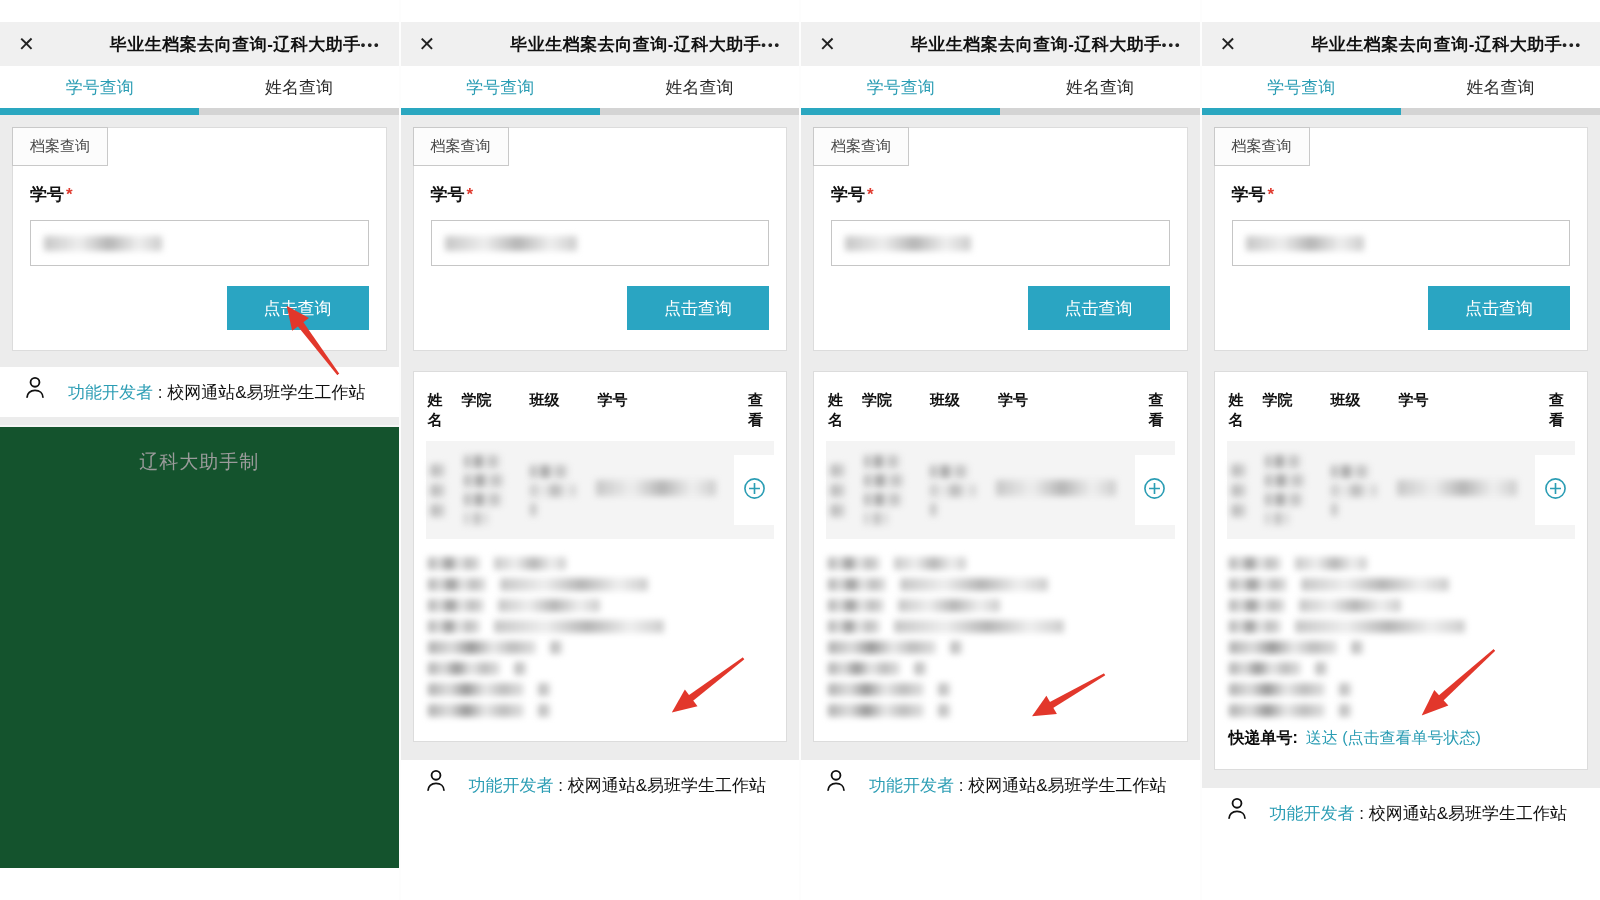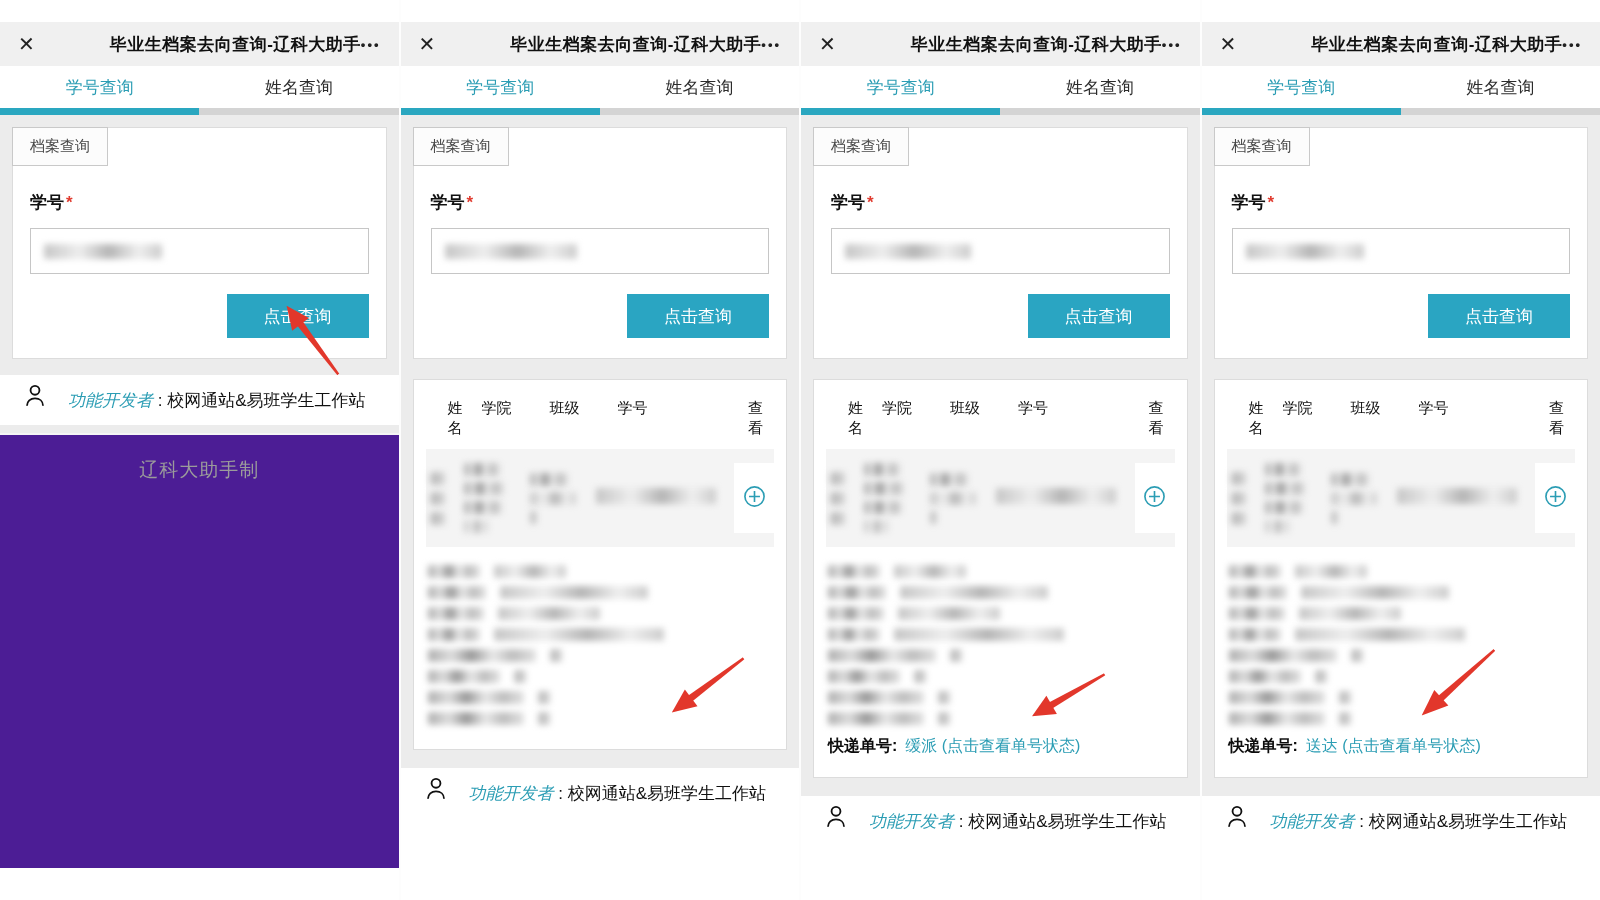--- a/index.html
+++ b/index.html
@@ -46,21 +46,21 @@
   .tab-underline .on { width: 50%; background: #2aa7c0; }
   .tab-underline .off { width: 50%; background: #d4d4d4; }
   .content {
     flex: 1; background: #ececec; display: flex; flex-direction: column;
     overflow: hidden;
   }
   .content > * { flex-shrink: 0; }
   .card { background: #ffffff; border: 1px solid #dcdcdc; margin: 12px 12px 0; }
   .section-badge {
     display: inline-block; border: 1px solid #c9c9c9; background: #fcfcfc;
-    padding: 9px 17px; font-size: 15px; color: #474747; margin: -1px 0 8px -1px;
+    padding: 9px 17px; font-size: 15px; color: #474747; margin: -1px 0 0 -1px;
   }
   .form-inner { padding: 17px 17px 0; }
   .field-label { font-size: 17px; font-weight: 700; color: #111; }
   .req-mark { color: #e03b2f; margin-left: 2px; font-size: 17px; font-weight: 700; }
   .input-box {
     margin-top: 14px; height: 46px; border: 1px solid #c6c6c6; background: #fff;
     display: flex; align-items: center; padding: 0 13px;
   }
   .btn-row { display: flex; justify-content: flex-end; margin-top: 20px; padding-bottom: 20px; }
   .query-btn {
@@ -73,21 +73,21 @@
     filter: blur(3px);
     background: linear-gradient(90deg,#aeaeae 0%,#dedede 22%,#989898 40%,#e9e9e9 60%,#bdbdbd 78%,#e2e2e2 100%);
   }
   .bb.light { background: linear-gradient(90deg,#c6c6c6,#eeeeee 30%,#b5b5b5 55%,#efefef 80%,#cccccc); }
   .bb.teal  { background: linear-gradient(90deg,#9ed2de,#d4edf2 30%,#8fcbdb 60%,#cde9ef); }
   .mos { display: flex; flex-direction: column; }
   
   .table-card { margin-top: 20px; padding: 12px 12px 16px; }
   .thead {
     display: grid; grid-template-columns: 24px 58px 58px 1fr 24px; column-gap: 10px;
-    font-size: 15px; font-weight: 400; color: #111; padding: 6px 2px 12px; margin-left: 20px;
+    font-size: 15px; font-weight: 700; color: #111; padding: 6px 2px 12px;
   }
   .th { line-height: 1.3; }
   .th.narrow { width: 17px; word-break: break-all; }
   .trow {
     display: grid; grid-template-columns: 26px 58px 58px 1fr 40px; column-gap: 8px;
     background: #f4f4f4; padding: 14px 0 14px 4px; align-items: center;
   }
   .view-cell {
     background: #ffffff; align-self: stretch;
     display: flex; align-items: center; justify-content: center;
@@ -98,25 +98,25 @@
   .track-label { font-weight: 700; color: #0d0d0d; margin-right: 8px; }
   .track-link { color: #2b9db4; }
   .bb-inline { vertical-align: middle; margin-right: 6px; }
   
   .footer {
     background: #ffffff; margin-top: 18px; padding: 12px 16px 10px;
     position: relative; font-size: 17px; color: #101010; line-height: 1.65;
   }
   .person-icon { position: absolute; left: 22px; top: 50%; transform: translateY(-50%); }
   .footer-text { padding-left: 4px; text-indent: 48px; }
-  .dev-label { color: #2b9db4; font-style: italic; }
+  .dev-label { color: #2b9db4; }
   .white-fill { flex: 1; background: #ffffff; }
   
   .gap-strip { height: 10px; background: #ececec; border-bottom: 2px solid #f5f5f5; margin-top: 0; }
-  .brand-area { flex: 1; background: #4c1d95; text-align: center; padding-top: 22px; }
+  .brand-area { flex: 1; background: #14532d; text-align: center; padding-top: 22px; }
   .brand-text { font-size: 19px; color: #9b9b9b; letter-spacing: 1px; }
   .bottom-white { height: 32px; background: #ffffff; }
   
   .arrow-layer { position: absolute; inset: 0; pointer-events: none; z-index: 50; }
   .red-arrow { position: absolute; transform-origin: 0 50%; }
 </style>
 </head>
 <body>
 
 <div class="panels">
@@ -372,23 +372,20 @@
               <span class="bb" style="width:12px"></span>
             </div>
           <div class="drow">
               <span class="bb" style="width:96px"></span>
               <span class="bb" style="width:12px"></span>
             </div>
           <div class="drow">
               <span class="bb" style="width:96px"></span>
               <span class="bb" style="width:12px"></span>
             </div>
-          <div class="track-line">
-            <span class="track-label">快递单号:</span><span class="track-link">缓派</span><span class="track-link"> </span><span class="track-link">(点击查看单号状态)</span>
-          </div>
         </div>
       </div>
       <div class="footer">
         <span class="person-icon">
           <svg width="26" height="26" viewBox="0 0 24 24">
               <circle cx="12" cy="7.2" r="4.1" fill="none" stroke="#111" stroke-width="1.7"></circle>
               <path d="M4.6 21.5c0-4.2 3.2-6.8 7.4-6.8s7.4 2.6 7.4 6.8" fill="none" stroke="#111" stroke-width="1.7"></path>
             </svg>
         </span>
         <div class="footer-text"><span class="dev-label">功能开发者</span><span> : 校网通站&amp;易班学生工作站</span></div>

